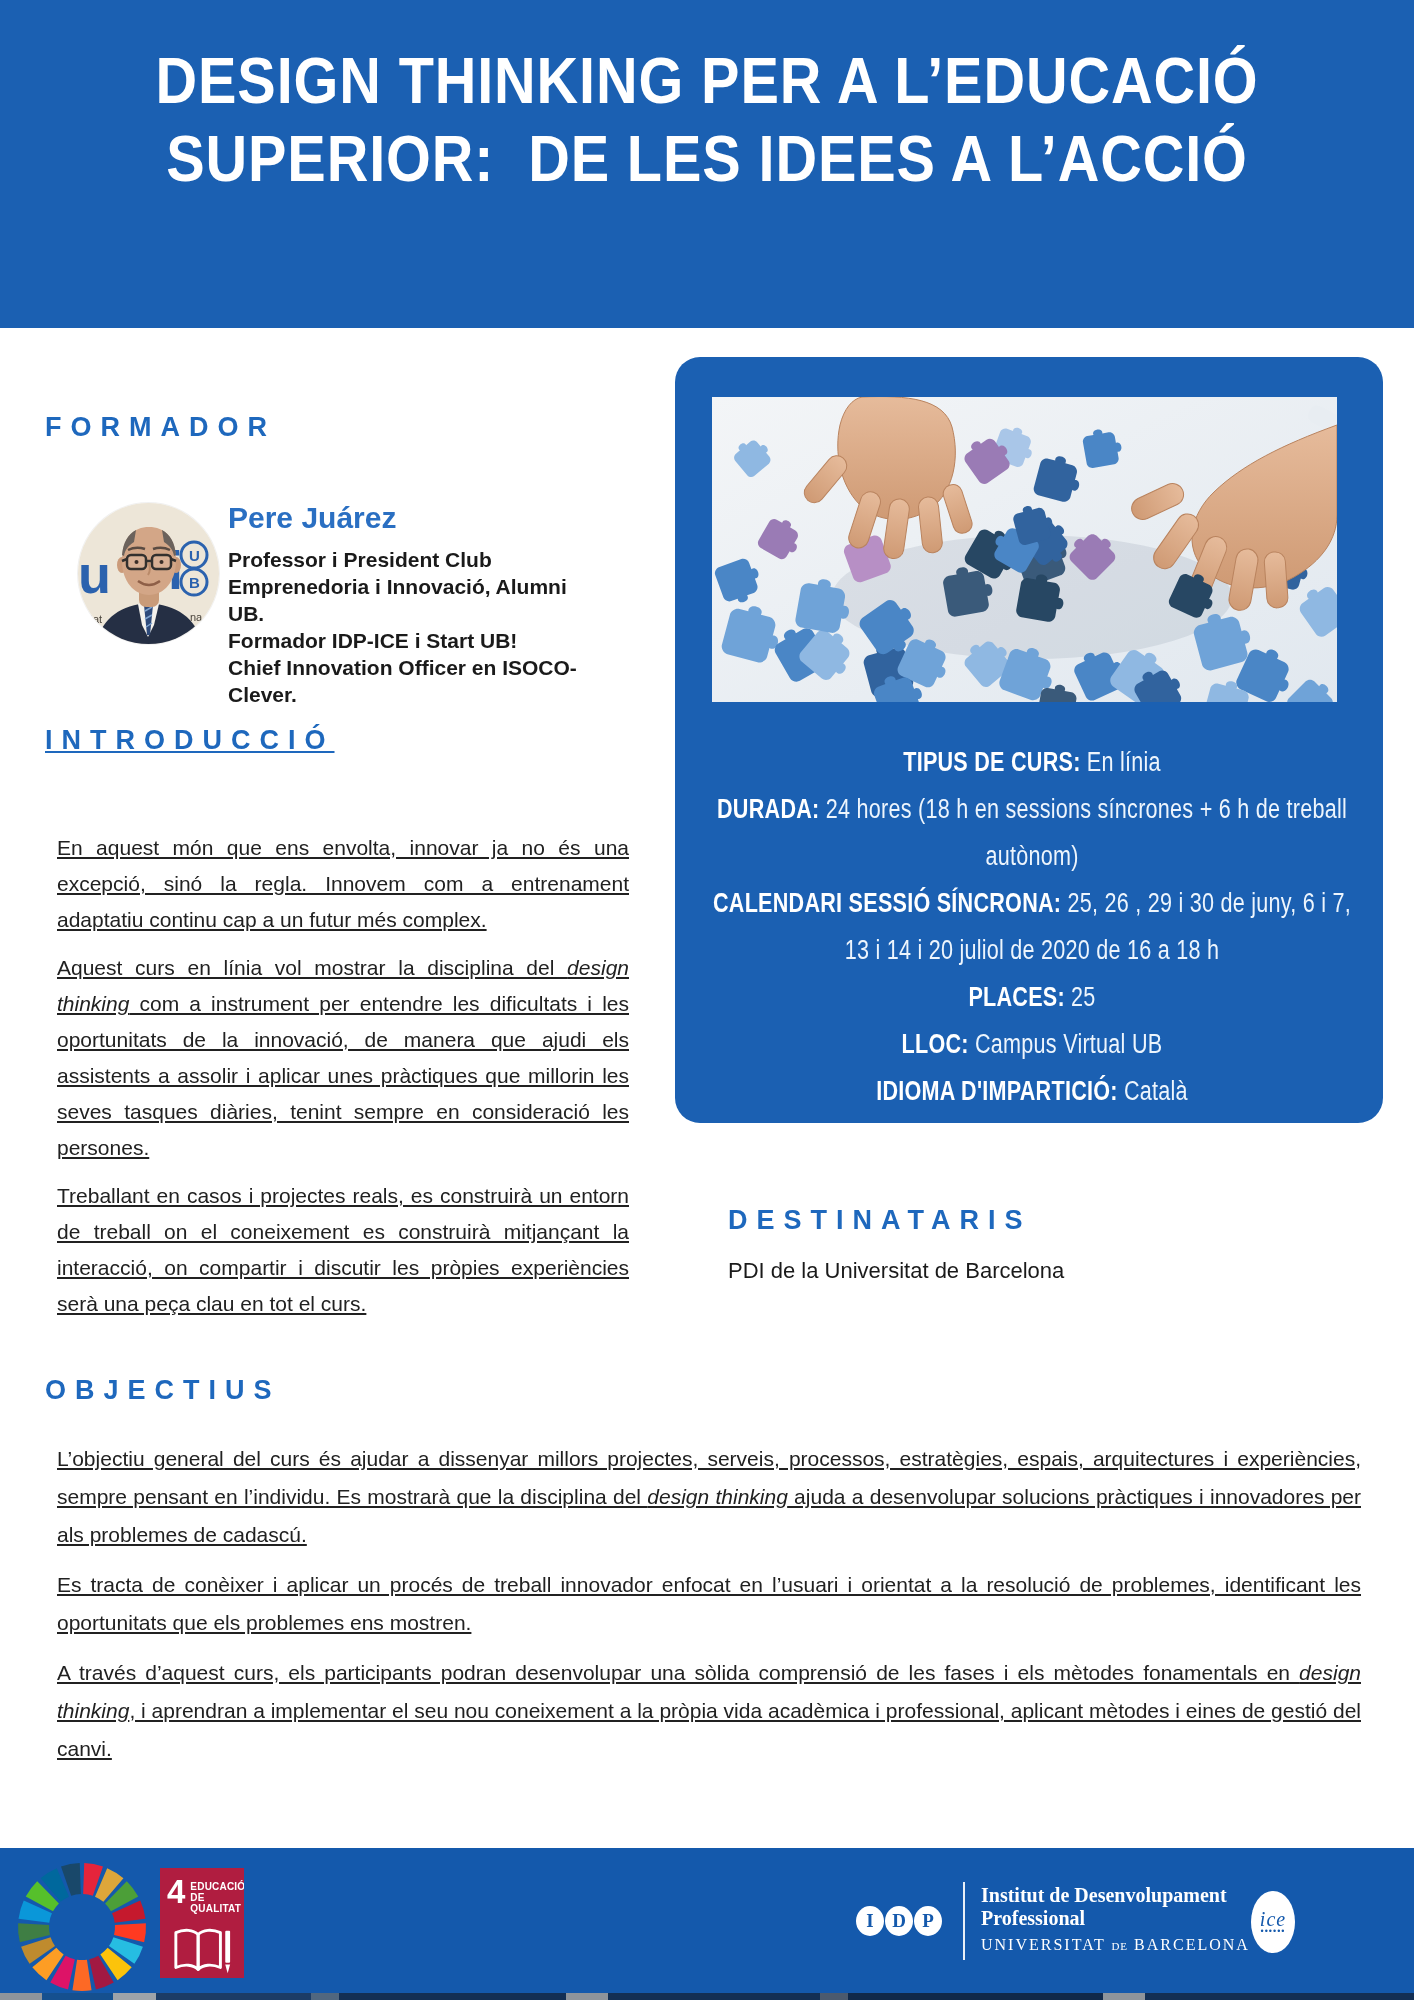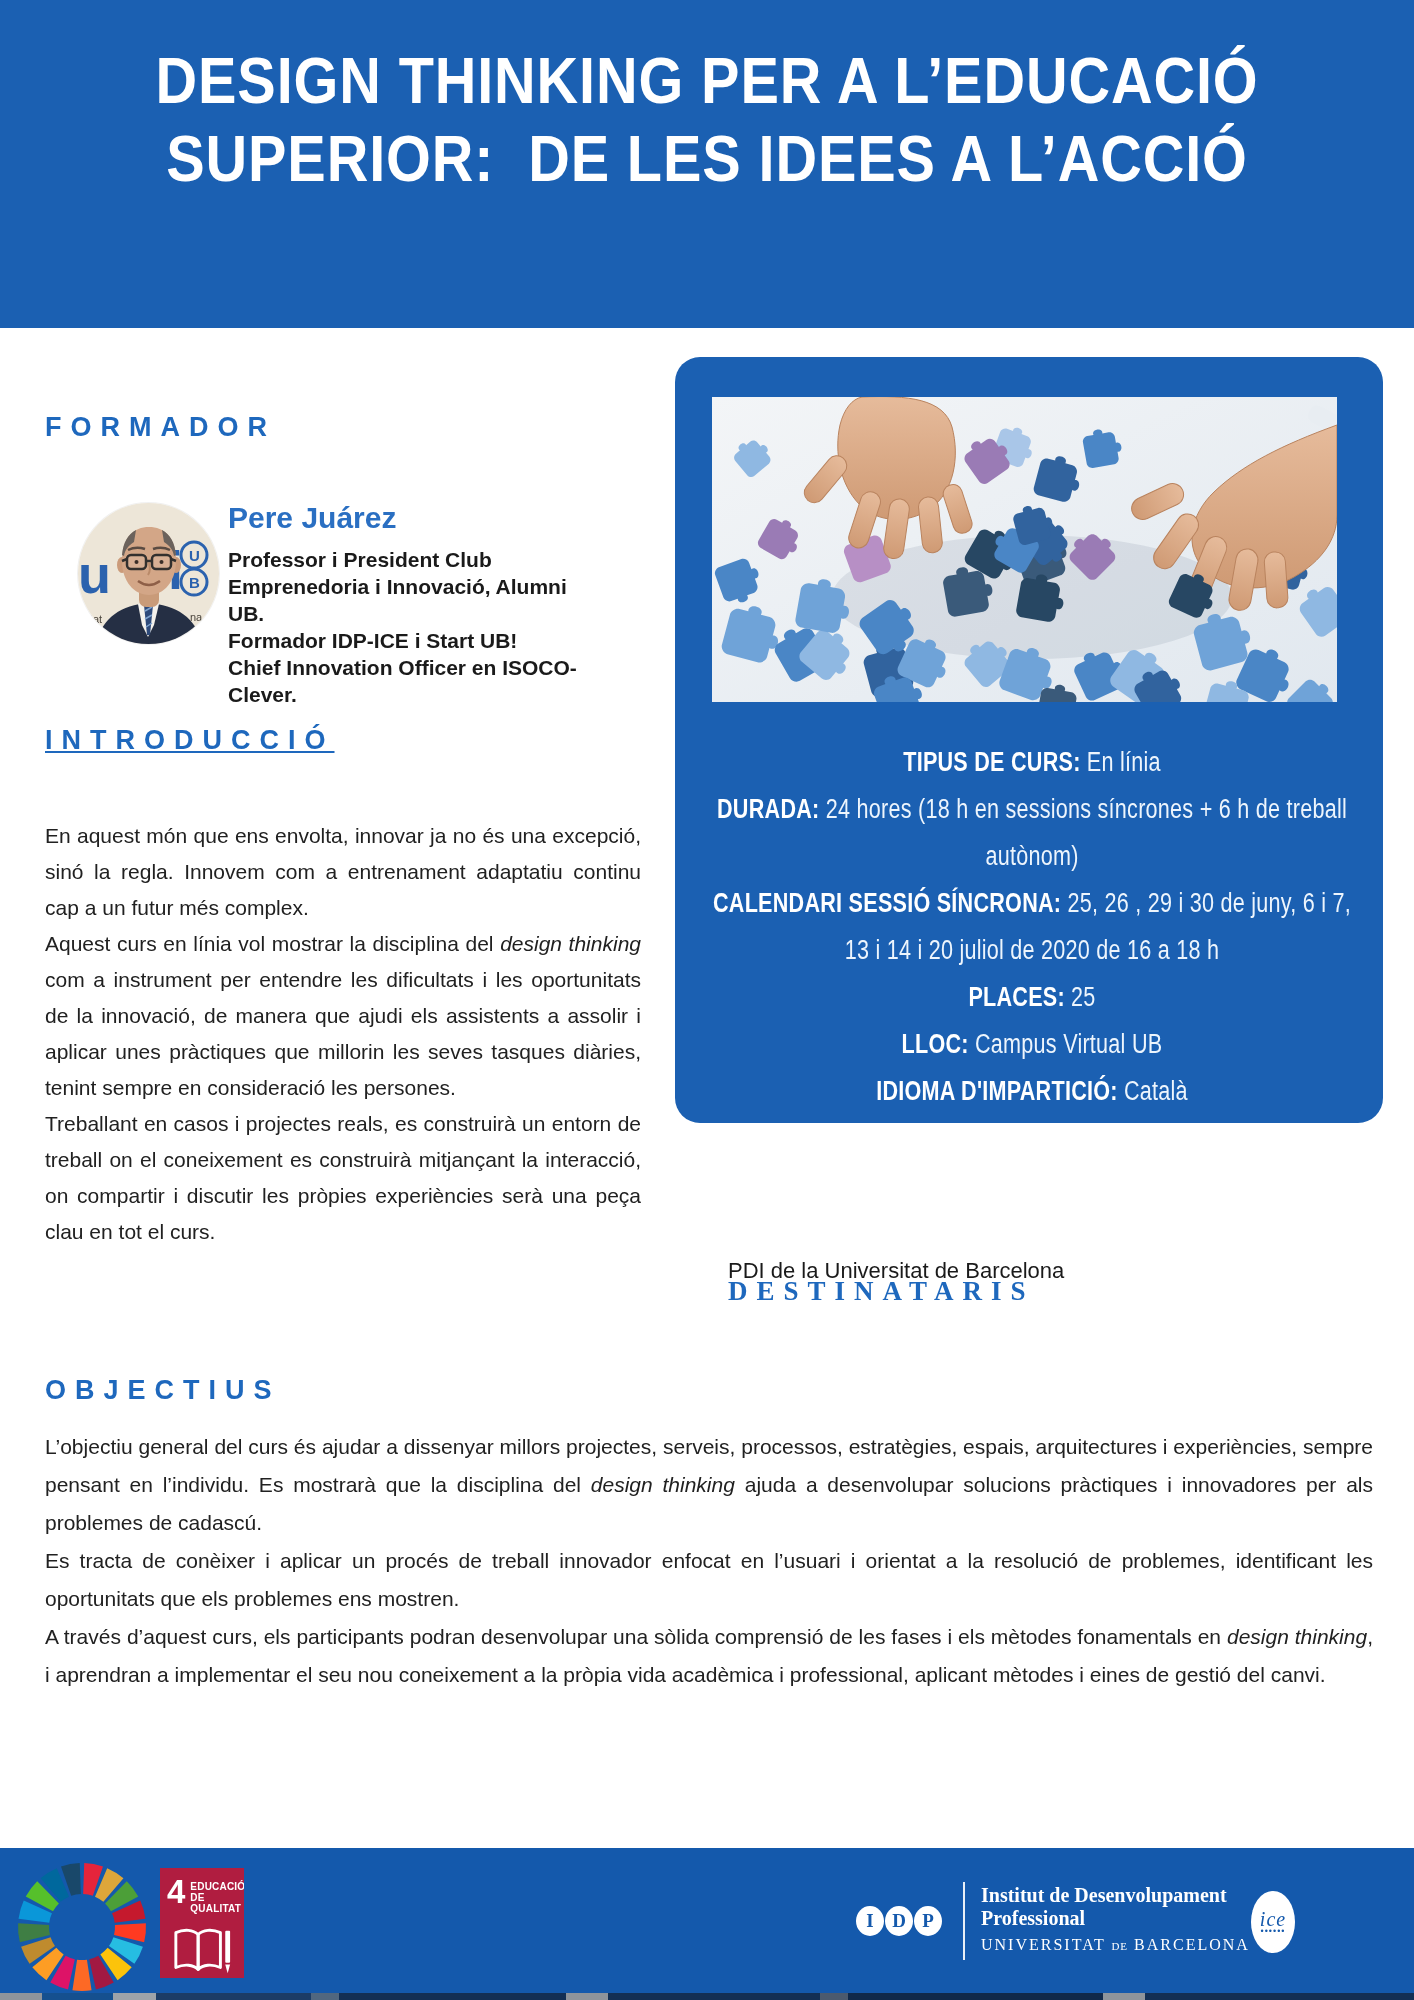--- a/index.html
+++ b/index.html
@@ -17,21 +17,21 @@
   
   .sec-h{position:absolute;color:#1E68BD;font-size:27px;font-weight:700;letter-spacing:9px;}
   
   .avatar{position:absolute;left:78px;top:503px;width:141px;height:141px;border-radius:50%;
     overflow:hidden;box-shadow:0 0 0 1px rgba(0,0,0,0.06);}
   .trainer{position:absolute;left:228px;top:500px;width:360px;}
   .trainer-name{color:#2A6FC2;font-size:30px;font-weight:700;line-height:36px;margin-bottom:10px;}
   .bio-line{color:#1A1A1A;font-size:21px;font-weight:700;line-height:27px;}
   
   .bodytext{color:#212121;font-size:21px;line-height:36px;text-align:justify;}
-  .bodytext p{margin:0;}
+  .bodytext p{margin:12px;text-decoration:underline;}
   .intro{position:absolute;left:45px;top:818px;width:596px;}
   .objectius-body{position:absolute;left:45px;top:1428px;width:1328px;line-height:38px;}
   
   .card{position:absolute;left:675px;top:357px;width:708px;height:766px;background:#1B60B2;
     border-radius:25px;text-align:center;}
   .card-photo{position:absolute;left:37px;top:40px;width:625px;height:305px;display:block;}
   .card-details{position:absolute;left:37px;top:382px;width:800px;
     transform:scaleX(0.80);transform-origin:left top;
     color:#EDF5FD;font-size:27px;line-height:47px;font-weight:400;letter-spacing:0.3px;}
   .detail b{color:#ffffff;font-weight:700;}
@@ -210,21 +210,21 @@
   <div class="card-details">
       <div class="detail"><b>TIPUS DE CURS:</b> En línia</div>
       <div class="detail"><b>DURADA:</b> 24 hores (18 h  en sessions síncrones + 6  h de treball autònom)</div>
       <div class="detail"><b>CALENDARI SESSIÓ SÍNCRONA:</b> 25, 26 , 29 i 30 de juny, 6 i 7, 13 i 14  i 20 juliol de 2020 de 16 a 18 h</div>
       <div class="detail"><b>PLACES:</b> 25</div>
       <div class="detail"><b>LLOC:</b> Campus Virtual UB</div>
       <div class="detail"><b>IDIOMA D'IMPARTICIÓ:</b> Català</div>
     </div>
 </div>
 
-<div class="sec-h" style="left:728px;top:1276px;font-family:Liberation Serif, serif;">DESTINATARIS</div>
+<div class="sec-h" style="left:728px;top:1205px;">DESTINATARIS</div>
 <div class="dest-text">PDI de la Universitat de Barcelona</div>
 
 <div class="sec-h" style="left:45px;top:1375px;">OBJECTIUS</div>
 <div class="bodytext objectius-body">
     <p>L’objectiu general del curs és ajudar a dissenyar millors projectes, serveis, processos, estratègies, espais, arquitectures i experiències, sempre pensant en l’individu. Es mostrarà que la disciplina del <i>design thinking</i> ajuda a desenvolupar solucions pràctiques i innovadores per als problemes de cadascú.</p>
     <p>Es tracta de conèixer i aplicar un procés de treball innovador enfocat en l’usuari i orientat a la resolució de problemes, identificant les oportunitats que els problemes ens mostren.</p>
     <p>A través d’aquest curs, els participants podran desenvolupar una sòlida comprensió de les fases i els mètodes fonamentals en <i>design thinking</i>, i aprendran a implementar el seu nou coneixement a la pròpia vida acadèmica i professional, aplicant mètodes i eines de gestió del canvi.</p>
   </div>
 
 <div class="footer">

